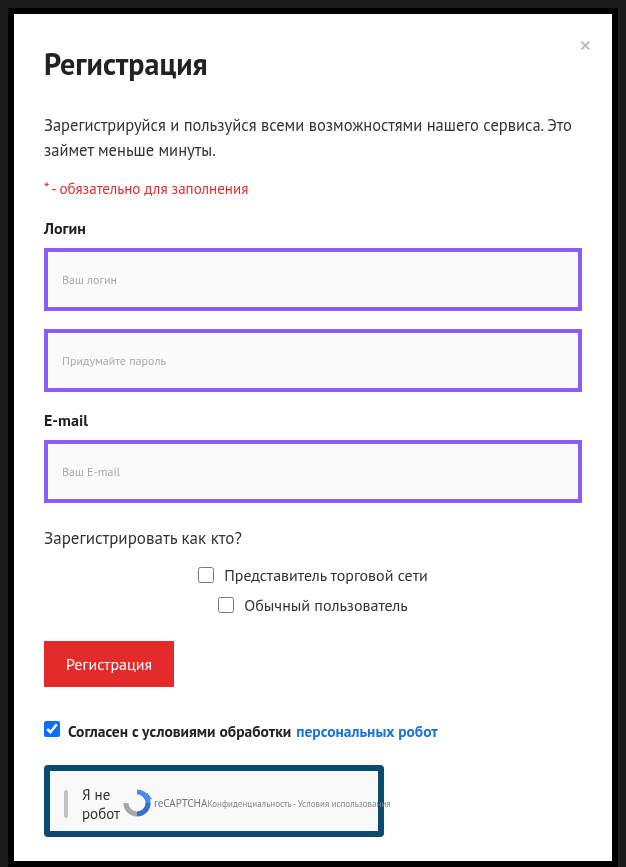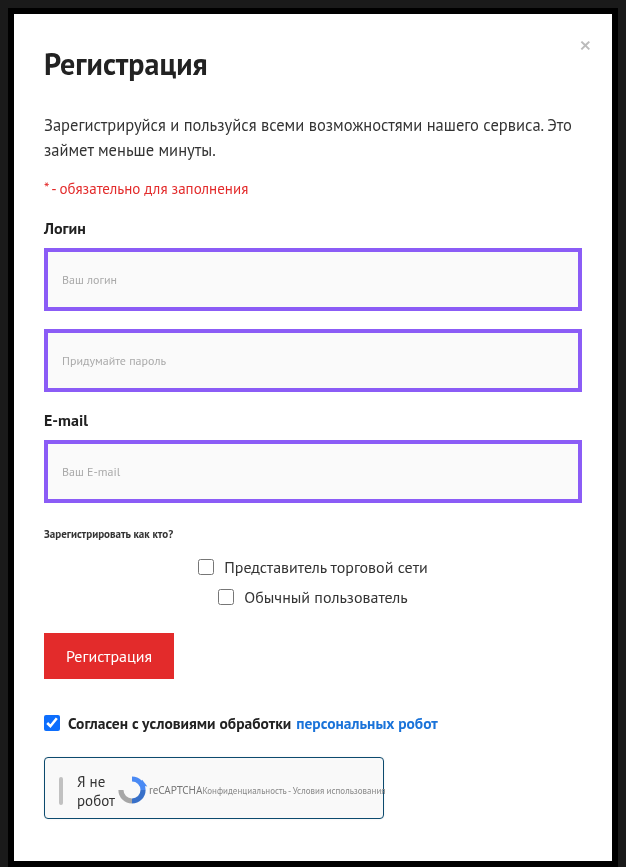--- a/index.html
+++ b/index.html
@@ -76,25 +76,24 @@
       font-size: 12px;
       border: 4px solid #8b5cf6;
       background: #fafafa;
       color: #555;
       font-family: inherit;
     }
     .form-input::placeholder {
       color: #aaa;
     }
     .role-question {
-      font-size: 11px;
+      font-size: 17px;
       color: #333;
       margin-bottom: 16px;
       margin-top: 24px;
-      font-weight: bold;
     }
     .checkbox-row {
       display: flex;
       align-items: center;
       margin-bottom: 10px;
       font-size: 16px;
       color: #333;
       justify-content: center;
     }
     .checkbox-row input[type="checkbox"] {
@@ -109,42 +108,42 @@
       border: none;
       padding: 13px 22px;
       font-size: 16px;
       font-weight: 500;
       cursor: pointer;
       margin-top: 16px;
       font-family: inherit;
     }
     .consent-row {
       display: flex;
-      align-items: center;
+      align-items: flex-start;
       margin-top: 34px;
       margin-bottom: 24px;
       font-size: 15.5px;
       font-weight: 700;
       color: #222;
       flex-wrap: wrap;
     }
     .consent-row input[type="checkbox"] {
       width: 16px;
       height: 16px;
       margin-right: 8px;
       accent-color: #0d6efd;
     }
     .consent-link {
       color: #1a73d9;
       text-decoration: none;
       margin-left: 5px;
     }
     .recaptcha-box {
       width: 340px;
-      border: 1px solid #0c4a6e;
+      border: 6px solid #0c4a6e;
       border-radius: 4px;
       background: #f9f9f9;
       display: flex;
       align-items: center;
       padding: 14px 8px 8px 14px;
       position: relative;
       box-shadow: 0 0 2px rgba(0,0,0,0.08);
     }
     .recaptcha-check {
       width: 28px;

